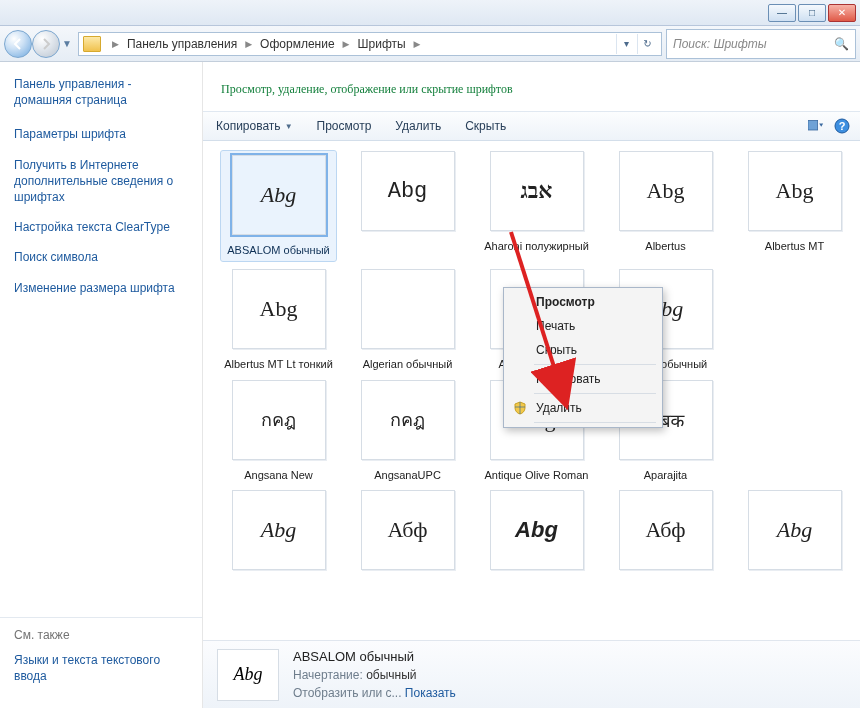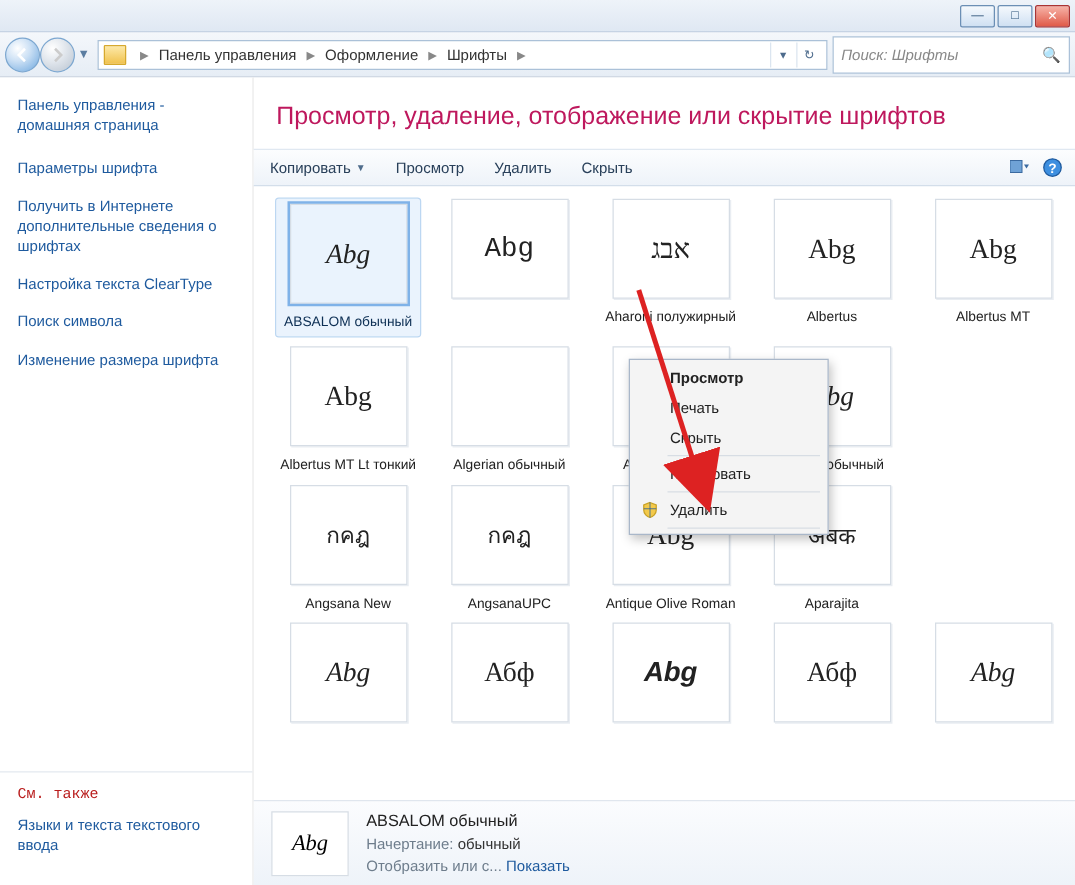--- a/index.html
+++ b/index.html
@@ -25,24 +25,24 @@
   .search { width: 190px; height: 24px; border: 1px solid #abc1d8; background: #fff; display: flex; align-items: center; padding: 14px 6px; font-size: 12px; color: #888; font-style: italic; }
   .search .mag { margin-left: auto; color: #5b84b1; font-style: normal; }
 
   
   .mainsplit { display: flex; height: calc(708px - 26px - 36px); }
   .sidebar { width: 205px; background: #fff; border-right: 1px solid #e6e6e6; padding: 14px 10px 10px 14px; font-size: 12px; display: flex; flex-direction: column; }
   .sidehome { color: #1e5a9e; margin-bottom: 18px; line-height: 1.35; }
   .sidelink { color: #1e5a9e; margin-bottom: 14px; line-height: 1.35; cursor: pointer; }
   .sidefill { flex: 1; }
   .sidesep { border-top: 1px solid #e3e9f0; margin: 10px -10px 10px -14px; }
-  .sidealso { color: #b91c1c; margin-bottom: 10px; font-family: Liberation Mono, monospace; }
+  .sidealso { color: #737373; margin-bottom: 10px; }
 
   .content { flex: 1; display: flex; flex-direction: column; background: #fff; position: relative; }
-  .contenthead { padding: 20px 18px 14px 18px; color: #be185d; font-size: 20px; }
+  .contenthead { padding: 20px 18px 14px 18px; color: #15803d; font-size: 12px; font-family: Liberation Serif, serif; }
   .toolbar { height: 30px; background: linear-gradient(#fcfdfe,#eef3f9); border-top: 1px solid #e0e8f1; border-bottom: 1px solid #d3deea; display: flex; align-items: center; padding: 0 10px; gap: 18px; font-size: 12px; color: #29405a; }
   .tbitem { display: flex; align-items: center; gap: 4px; padding: 2px 3px; }
   .tbchev { font-size: 8px; color: #506d8c; }
   .tbright { margin-left: auto; display: flex; align-items: center; gap: 10px; color: #3b6aa0; }
   .tbicon { width: 16px; height: 16px; display: flex; align-items: center; justify-content: center; }
 
   .grid { flex: 1; overflow: auto; padding: 10px 8px 10px 18px; }
   .gridrow { display: flex; gap: 14px; margin-bottom: 8px; }
   .fontitem { width: 115px; display: flex; flex-direction: column; align-items: center; }
   .fontthumb { width: 94px; height: 80px; border: 1px solid #d6dde5; background: #fff; position: relative; display: flex; align-items: center; justify-content: center; font-family: Georgia, serif; font-size: 22px; color: #222; box-shadow: 1px 1px 0 #e9edf2; }
@@ -161,21 +161,21 @@
         <div class="gridrow">
           <div class="fontitem selected">
             <div class="fontthumb" style="font-style:italic;font-family:'Brush Script MT',cursive">Abg</div>
             <div class="fontlabel">ABSALOM обычный</div>
           </div>
           <div class="fontitem">
             <div class="fontthumb" style="font-family:'Courier New',monospace">Abg</div>
             <div class="fontlabel"></div>
           </div>
           <div class="fontitem">
-            <div class="fontthumb" style="font-weight:400">אבג</div>
+            <div class="fontthumb" style="font-weight:700">אבג</div>
             <div class="fontlabel">Aharoni полужирный</div>
           </div>
           <div class="fontitem">
             <div class="fontthumb stack">Abg</div>
             <div class="fontlabel">Albertus</div>
           </div>
           <div class="fontitem">
             <div class="fontthumb stack">Abg</div>
             <div class="fontlabel">Albertus MT</div>
           </div>

